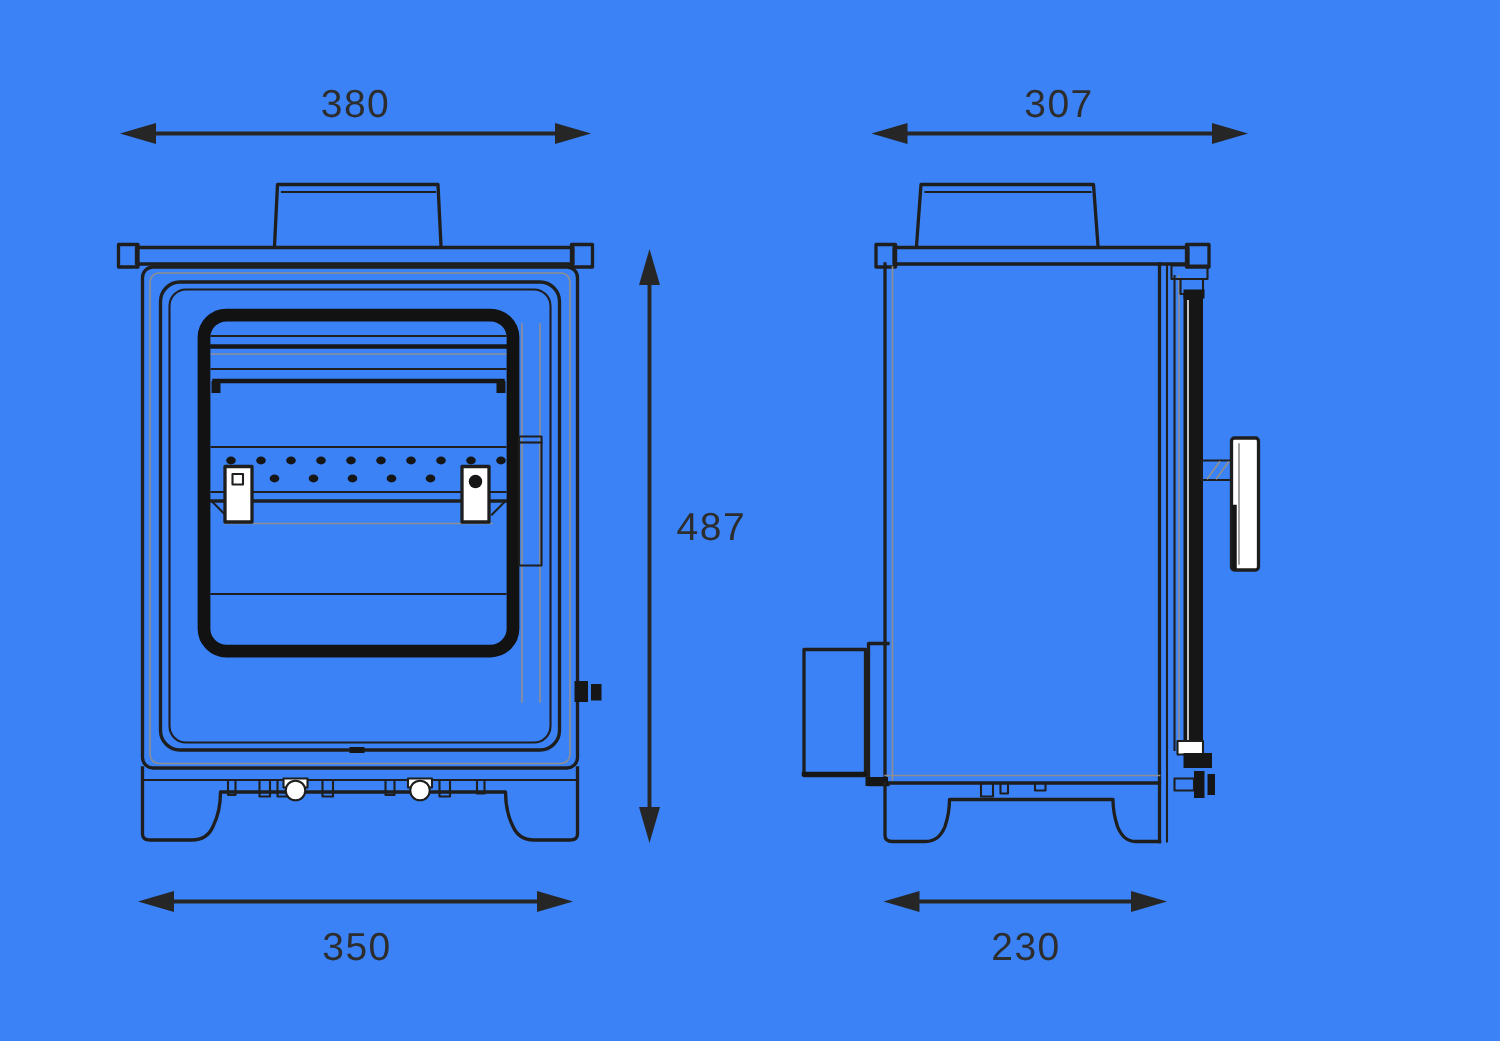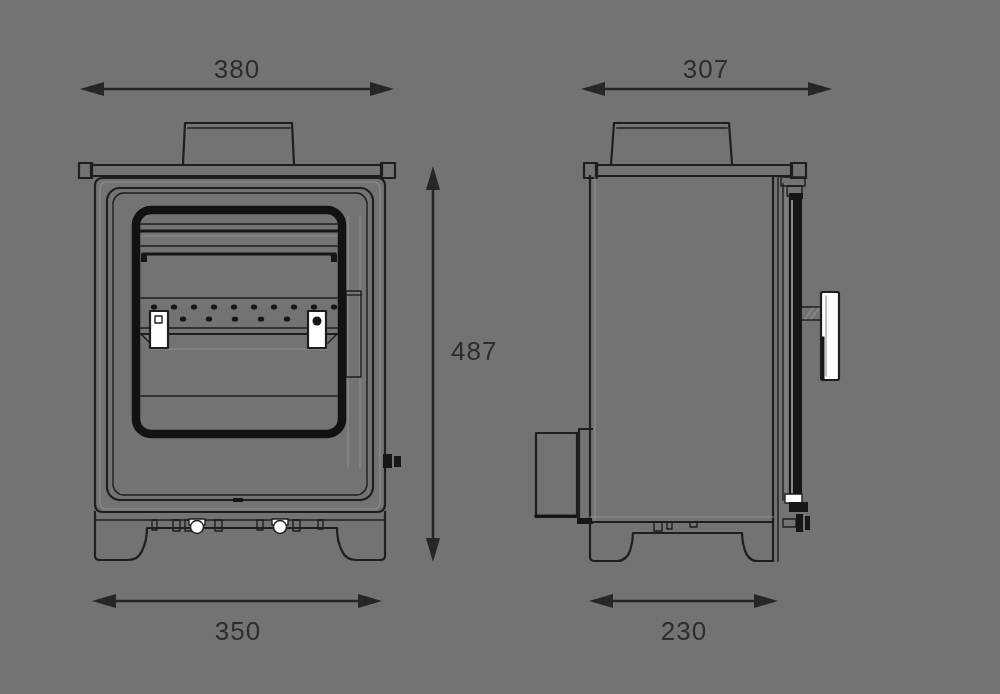--- a/index.html
+++ b/index.html
@@ -1,16 +1,16 @@
 <!DOCTYPE html>
 <html><head>
 <meta charset="utf-8">
 <style>
   html,body{margin:0;padding:0;background:#ffffff;}
-  .stage{position:relative;width:1000px;height:694px;background:#737373;overflow:hidden;
+  .stage{position:relative;width:1000px;height:694px;background:#3b82f6;overflow:hidden;
          font-family:"Liberation Sans",sans-serif;}
   svg{display:block}
   .s1{fill:none;stroke:#1e1e1e;stroke-width:1.4;stroke-linejoin:round;stroke-linecap:square}
   .s2{fill:none;stroke:#1e1e1e;stroke-width:2.2;stroke-linejoin:round;stroke-linecap:square}
   .s3{fill:none;stroke:#161616;stroke-width:3;stroke-linecap:square}
   .g1{fill:none;stroke:#8f8f8f;stroke-width:1.1;stroke-linecap:square}
   .wfr{fill:none;stroke:#121212;stroke-width:8.5;stroke-linejoin:round}
   .blk{fill:#161616;stroke:none}
   .wht{fill:#ffffff}
   .dim{fill:none;stroke:#262626;stroke-width:2.6;stroke-linecap:butt}

